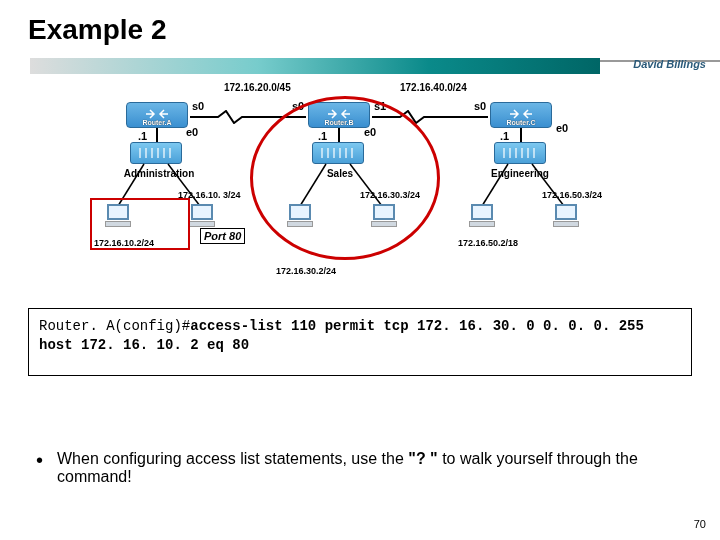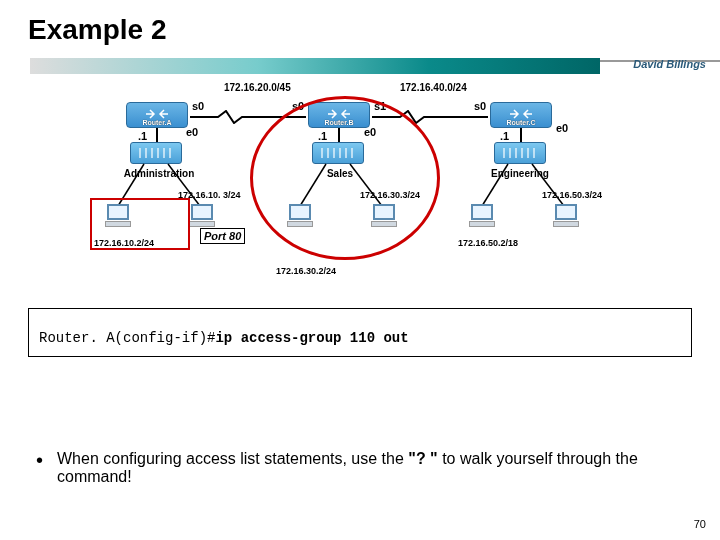--- a/index.html
+++ b/index.html
@@ -149,24 +149,24 @@
   <div class="ip-label" style="left:176px; top:156px;margin-top:28px;">172.16.30.2/24</div>
   <div class="ip-label" style="left:442px; top:108px;">172.16.50.3/24</div>
   <div class="ip-label" style="left:358px; top:156px;">172.16.50.2/18</div>
 
   <div class="circle-red" style="left:150px; top:14px; width:190px; height:164px;"></div>
   <div class="rect-red" style="left:-10px; top:116px; width:100px; height:52px;"></div>
   <div class="port-ann" style="left:100px; top:146px;font-style:italic;">Port 80</div>
 </div>
 
 <div class="config-box">
+  <div>
+    <span>Router. A(config)#</span><b>access-list 110 permit tcp 172. 16. 30. 0 0. 0. 0. 255 host 172. 16. 10. 2 eq 80</b>
+  </div>
   <div class="block2">
-    <div>
-      <span>Router. A(config-if)#</span><b>ip access-group 110 out</b>
-    </div>
   </div>
 </div>
 
 <div class="bullet-row">
   <div class="bullet-dot">•</div>
   <div class="bullet-text">
     <span>When configuring access list statements, use the </span><b>"? "</b><span> to walk yourself through the command!</span>
   </div>
 </div>
 

